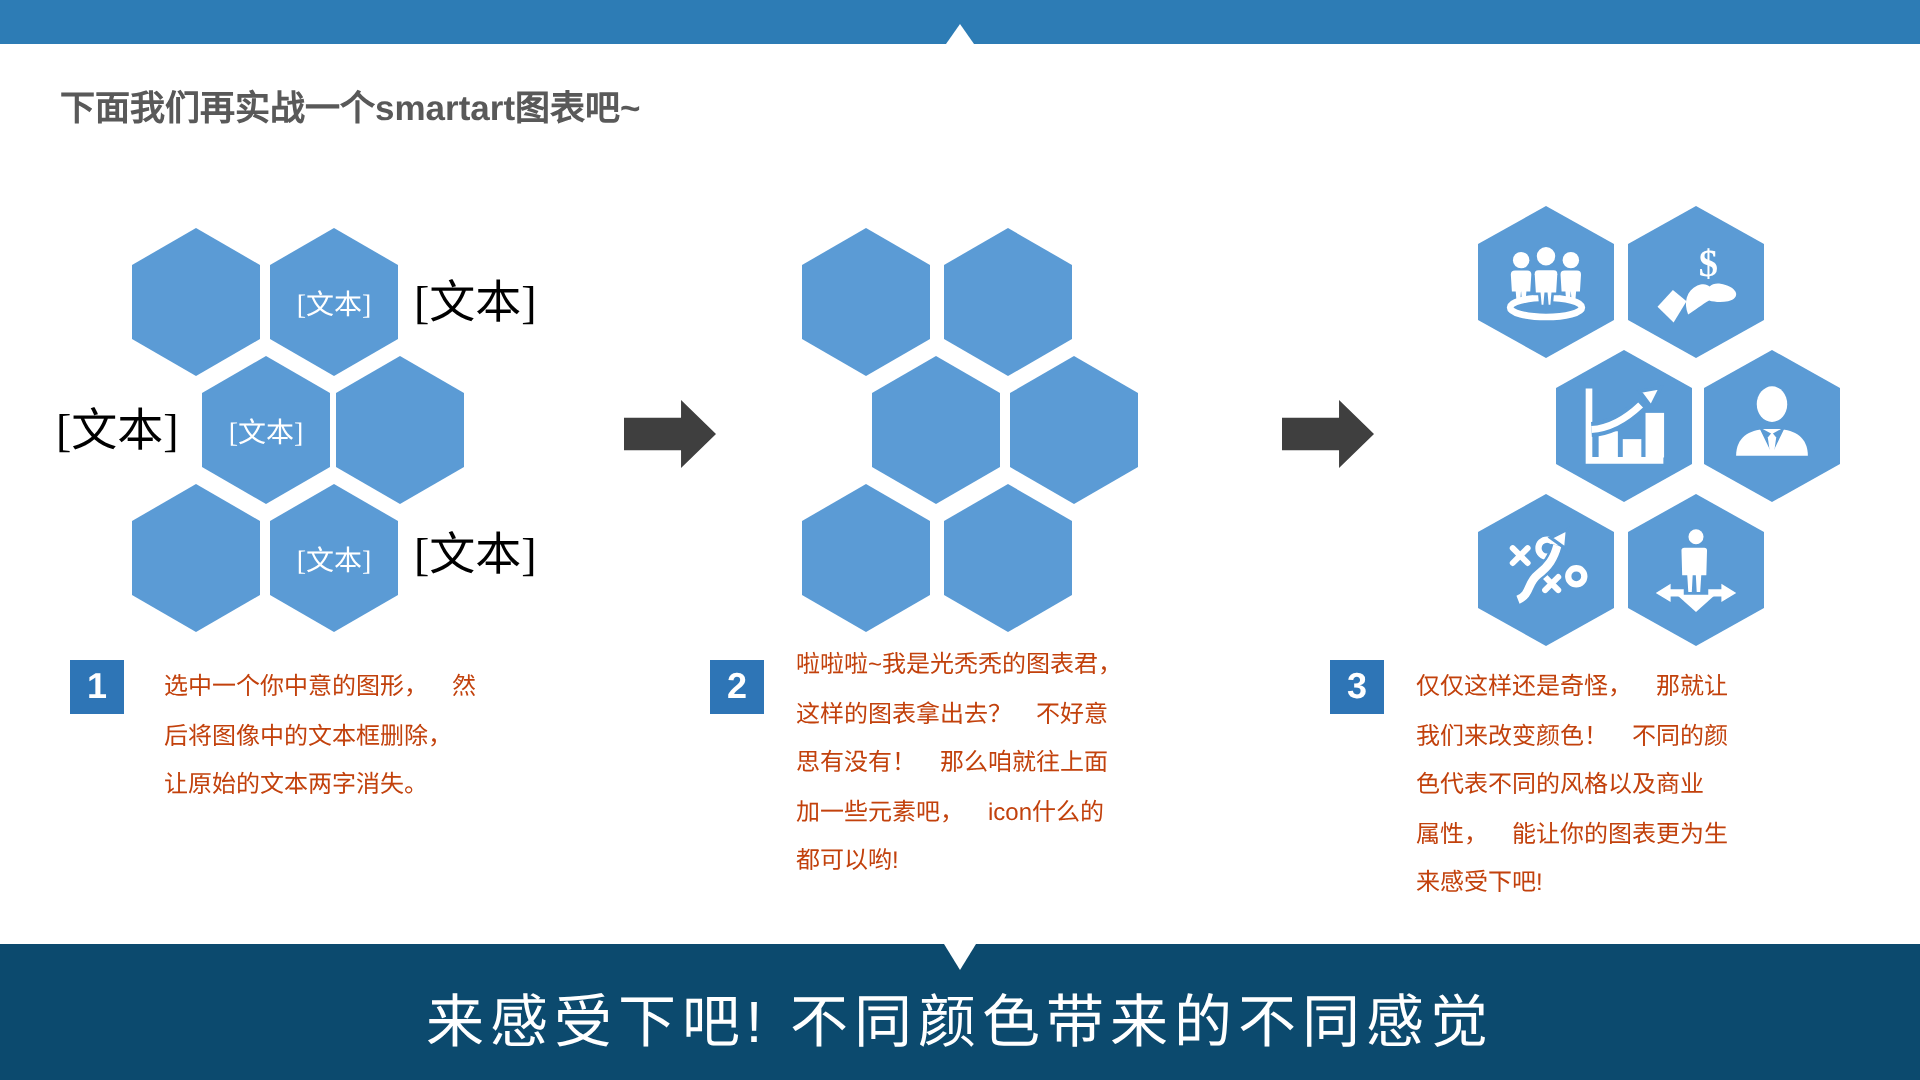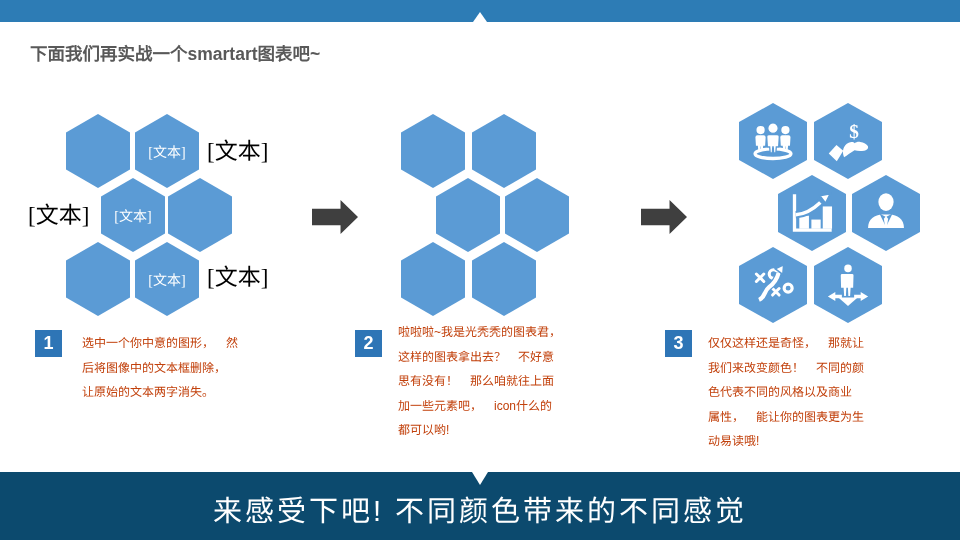--- a/index.html
+++ b/index.html
@@ -166,19 +166,19 @@
 思有没有！　那么咱就往上面
 加一些元素吧，　icon什么的
 都可以哟!</div>
 </div>
 <div>
   <div class="step-num" style="left:665px;top:330px;">3</div>
   <div class="step-text" style="left:698px;top:331px;">仅仅这样还是奇怪，　那就让
 我们来改变颜色！　不同的颜
 色代表不同的风格以及商业
 属性，　能让你的图表更为生
-动易读哦!</div>
+来感受下吧!</div>
 </div>
 
 <div class="abs" id="bottom-band">
   <span id="banner-text">来感受下吧! 不同颜色带来的不同感觉</span>
 </div>
 <div class="abs" id="bottom-notch"></div>
 
 </body></html>

